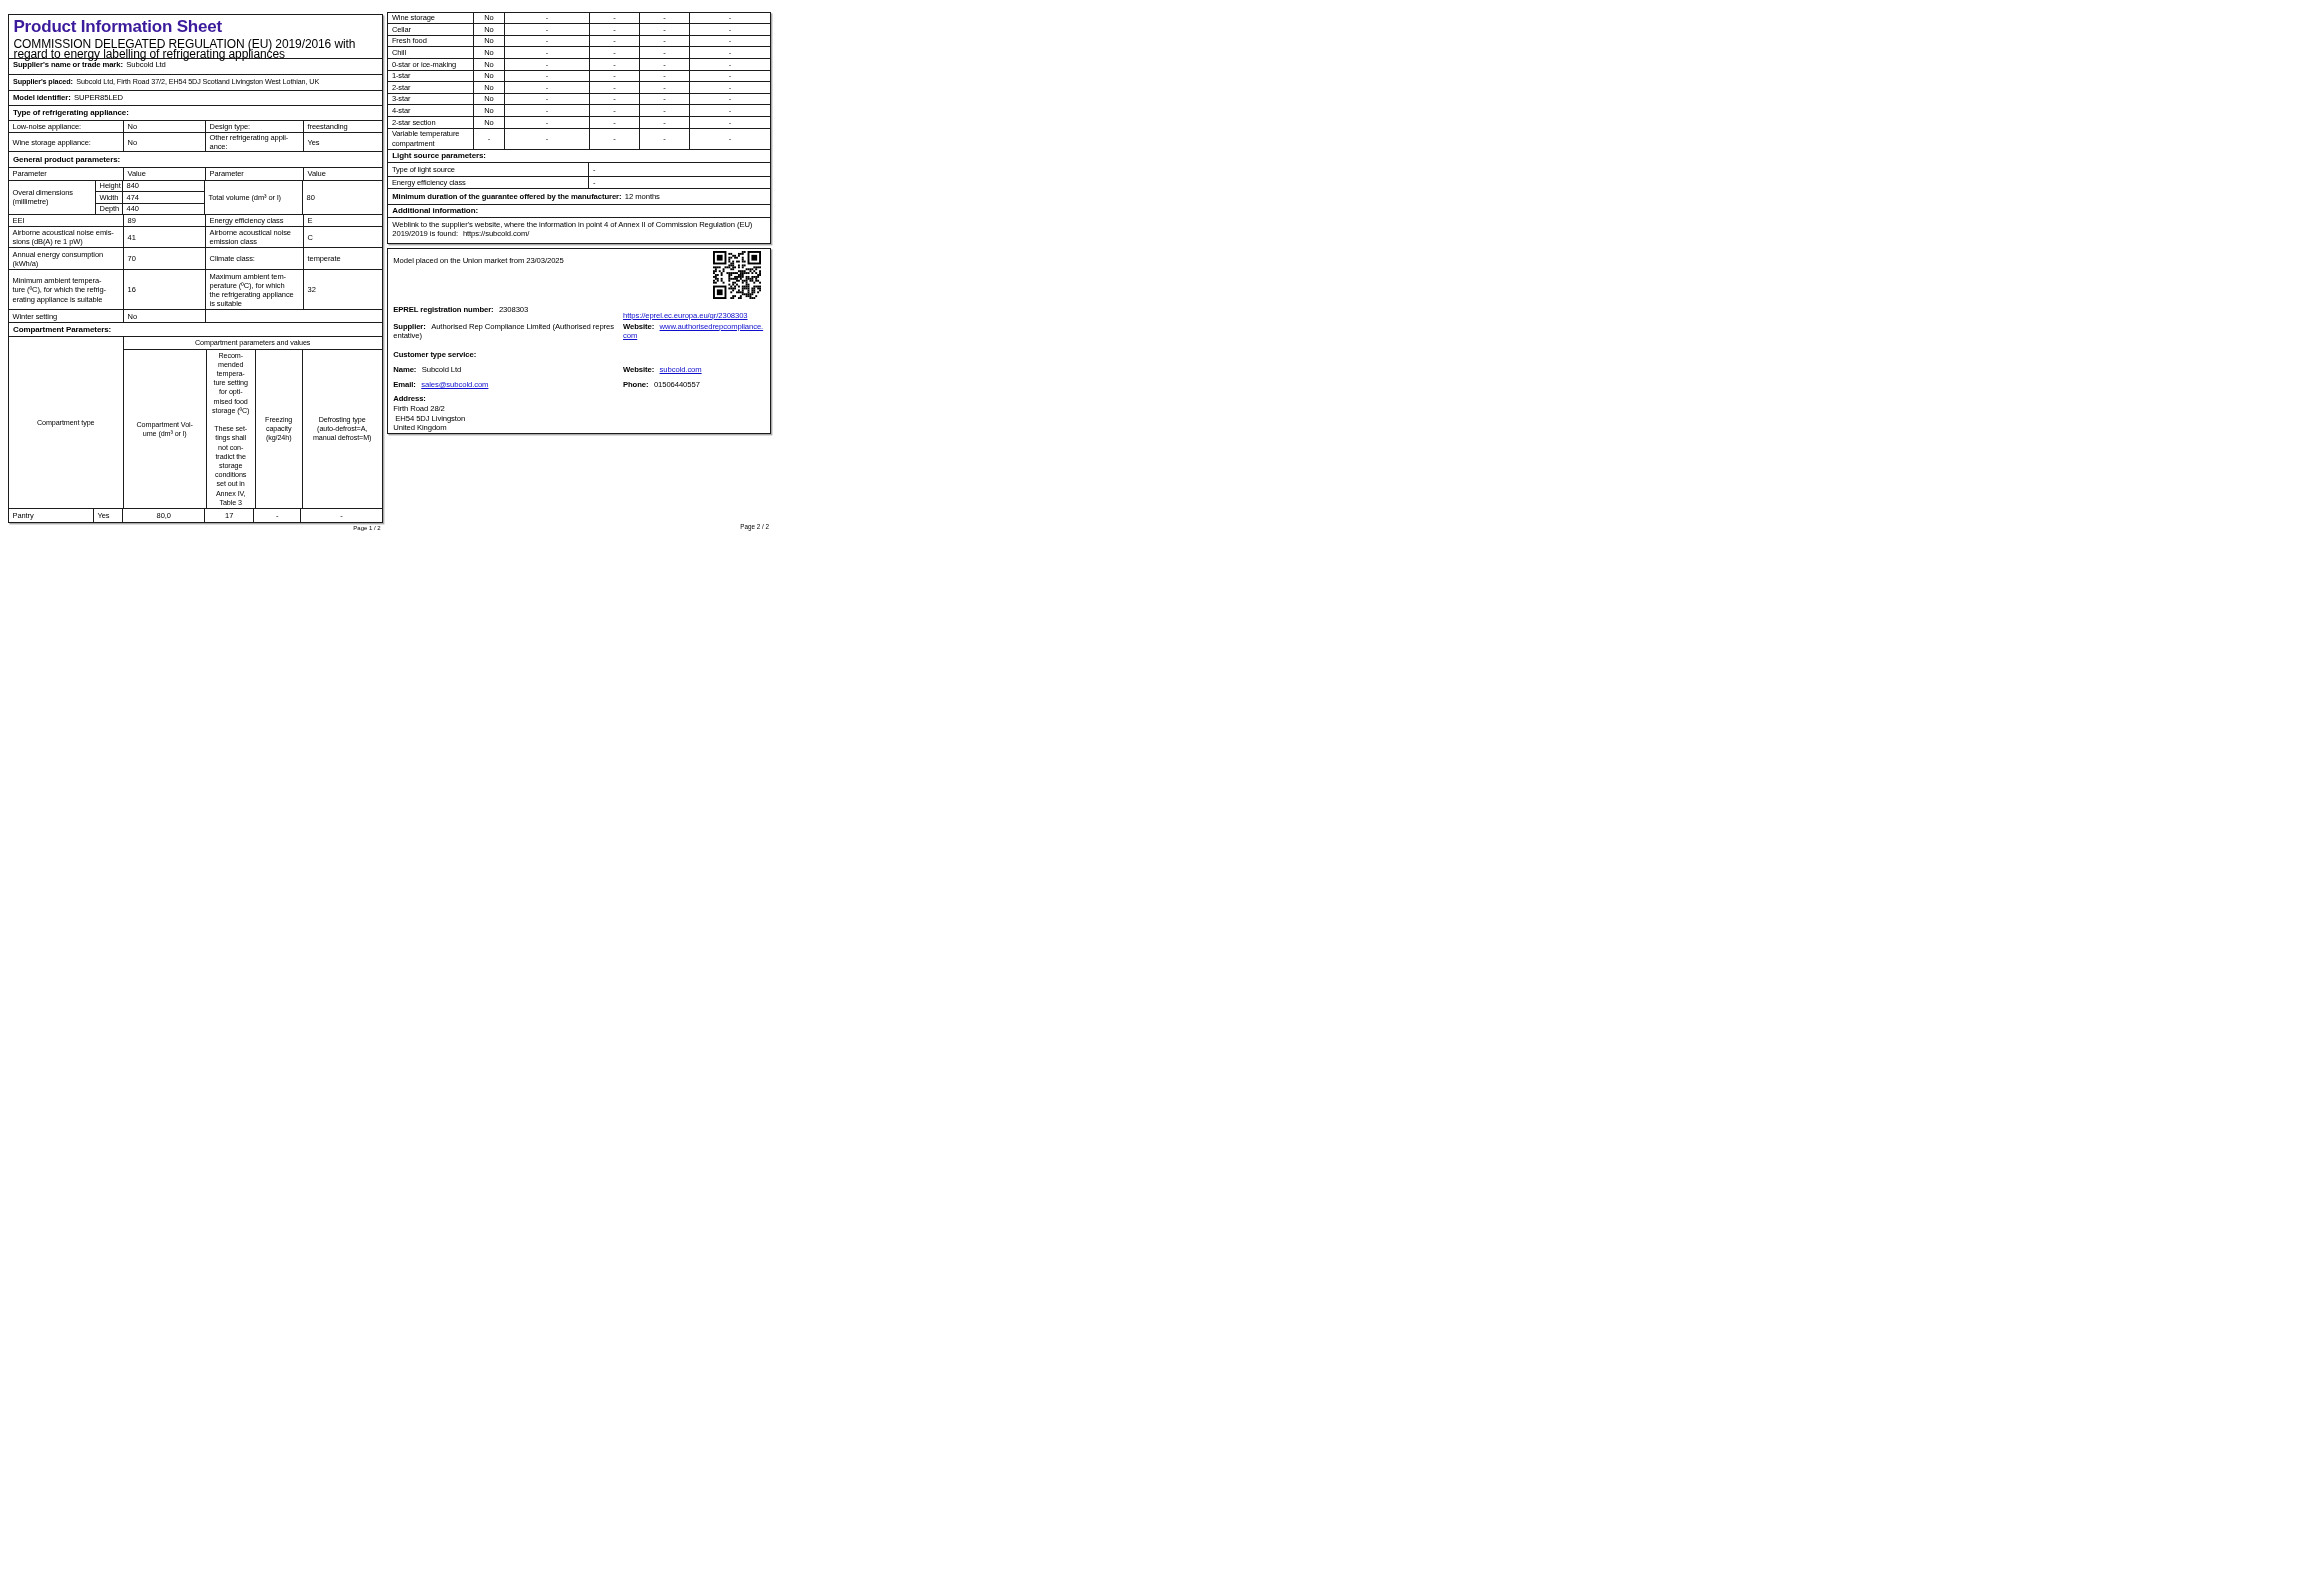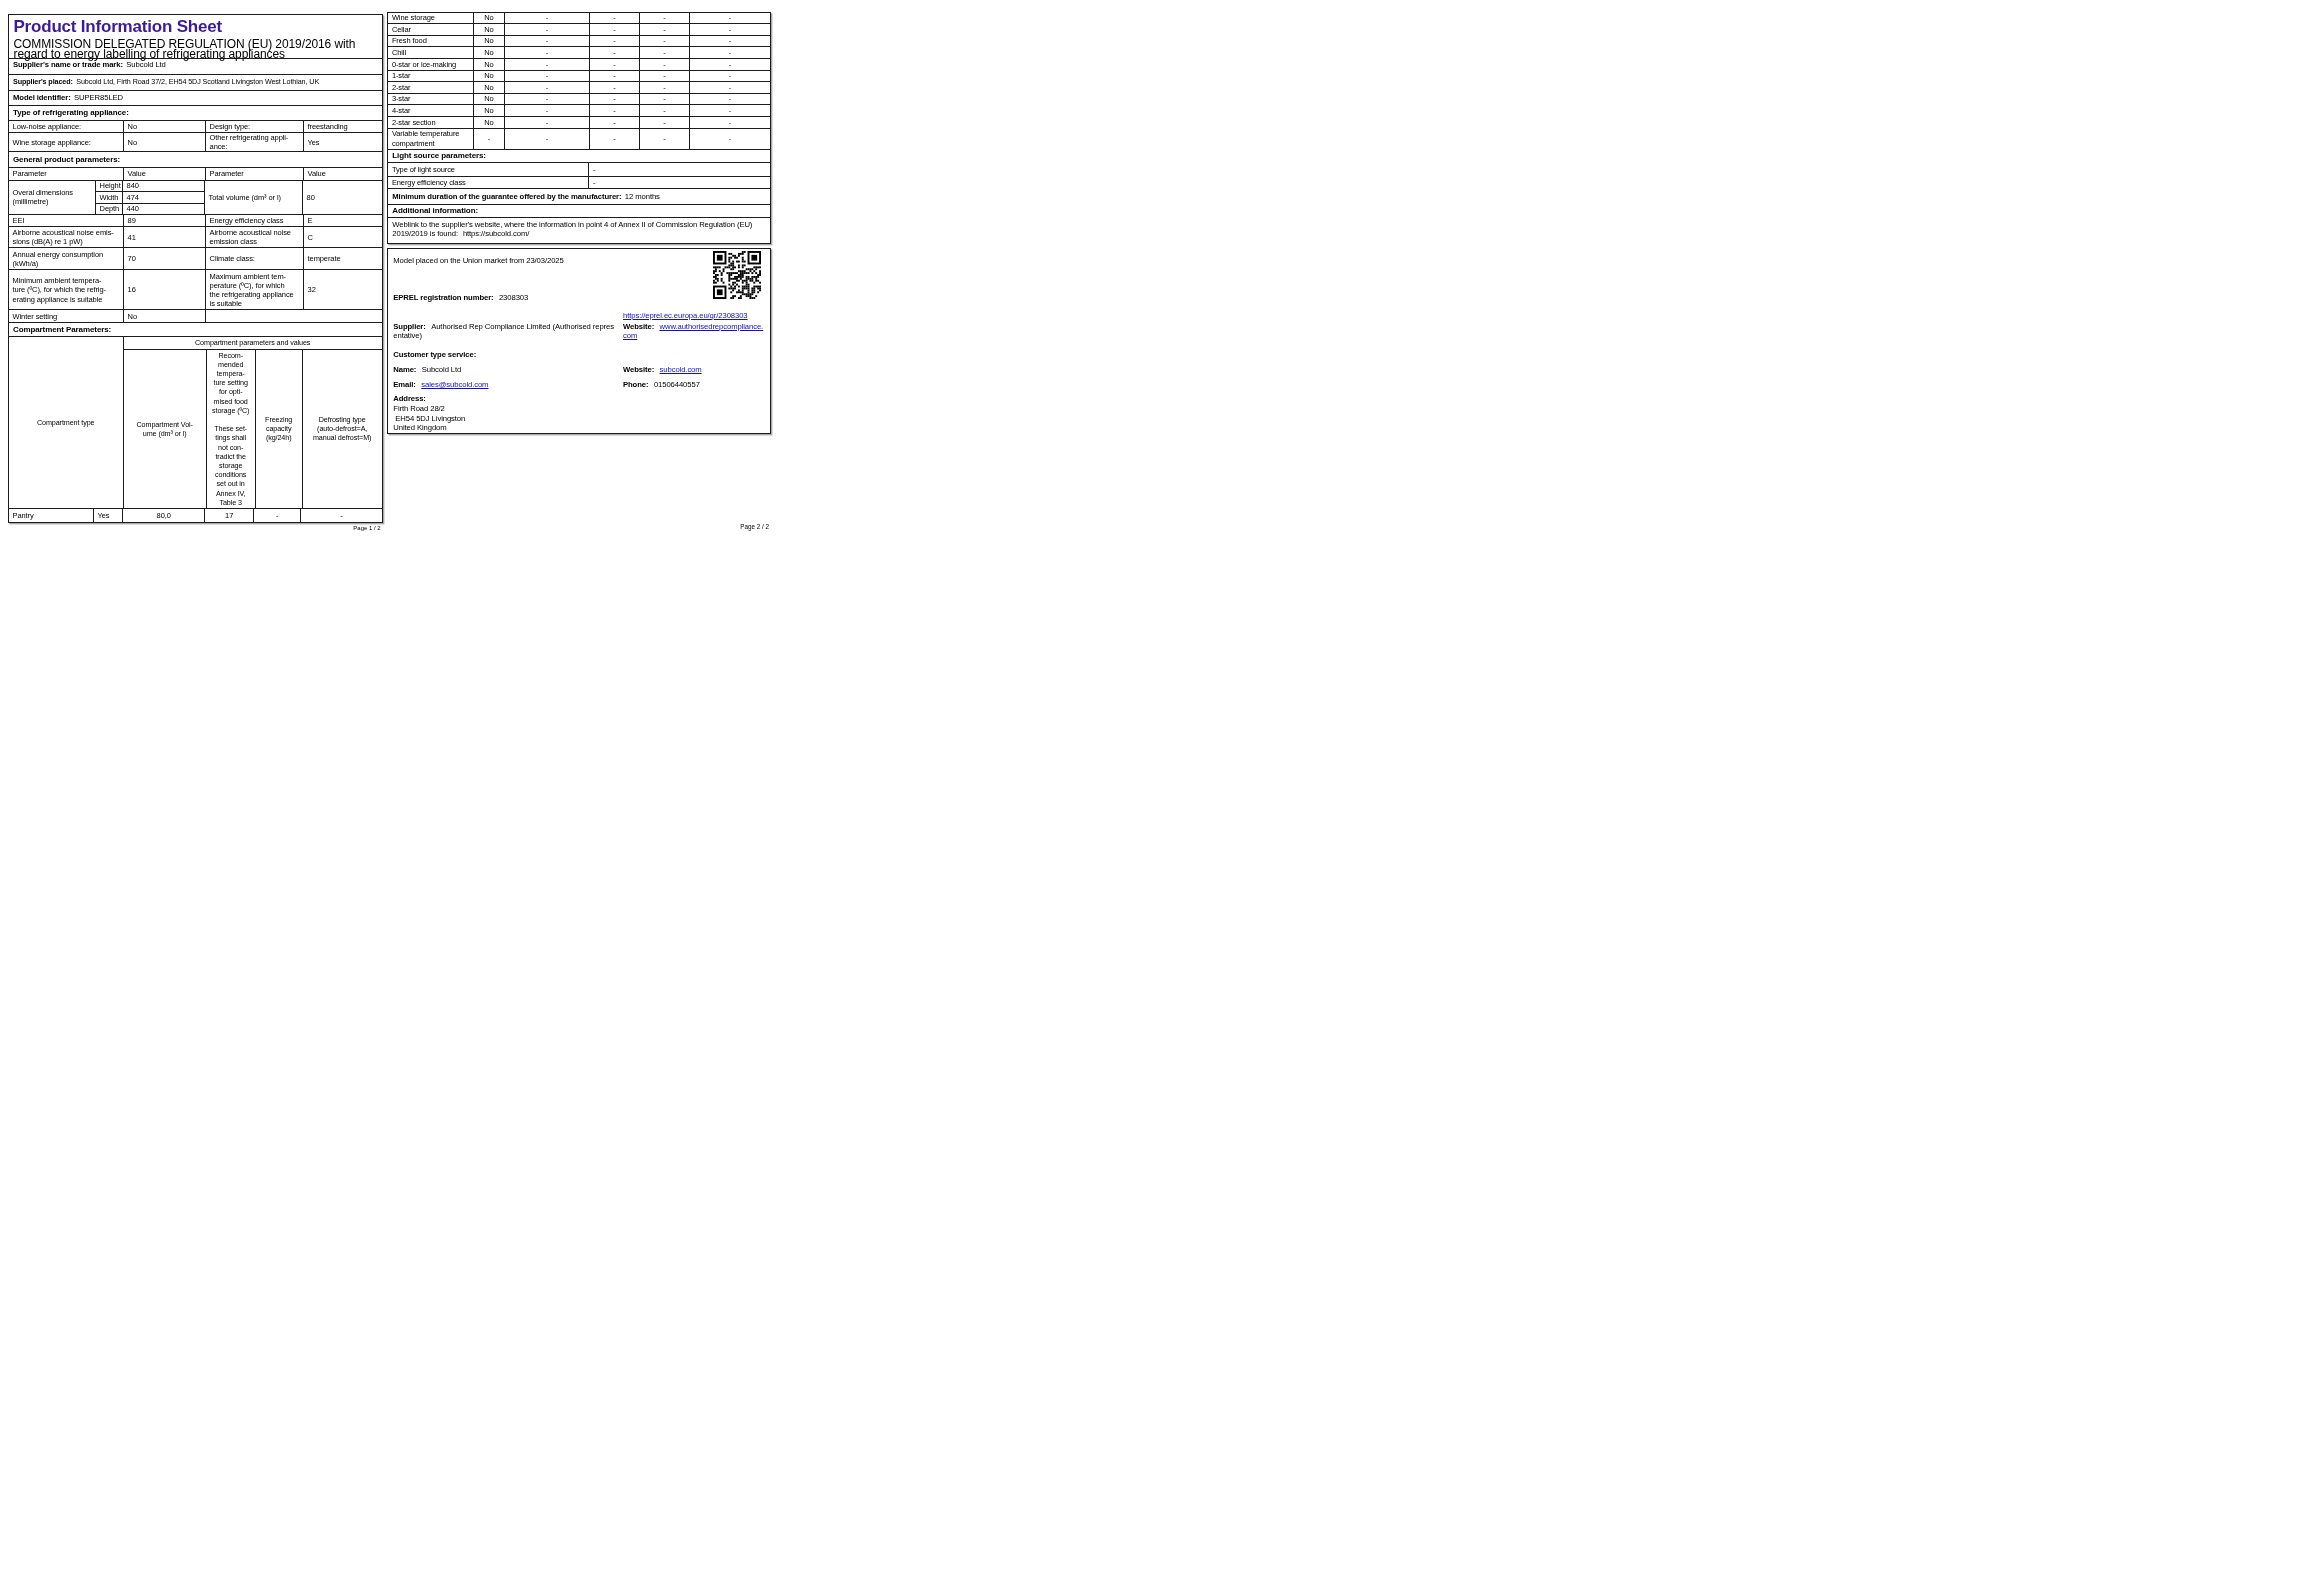--- a/index.html
+++ b/index.html
@@ -523,21 +523,21 @@
         <rect x="4" y="4" width="20" height="20" fill="#fff"></rect>
         <rect x="8" y="8" width="12" height="12"></rect>
         <rect x="72" y="0" width="28" height="28"></rect>
         <rect x="76" y="4" width="20" height="20" fill="#fff"></rect>
         <rect x="80" y="8" width="12" height="12"></rect>
         <rect x="0" y="72" width="28" height="28"></rect>
         <rect x="4" y="76" width="20" height="20" fill="#fff"></rect>
         <rect x="8" y="80" width="12" height="12"></rect>
       </svg></div>
 
-  <div class="cardrow" style="top:44px;">
+  <div class="cardrow" style="top:56px;">
     <span class="b">EPREL registration number:</span>
     <span class="val">2308303</span>
   </div>
   <div class="cardright" style="top:62px;">
     <a class="link">https://eprel.ec.europa.eu/qr/2308303</a>
   </div>
 
   <div class="cardrow" style="top:73px; width:227px;">
     <span class="b">Supplier:</span>
     <span class="val prel">Authorised Rep Compliance Limited (Authorised repres

